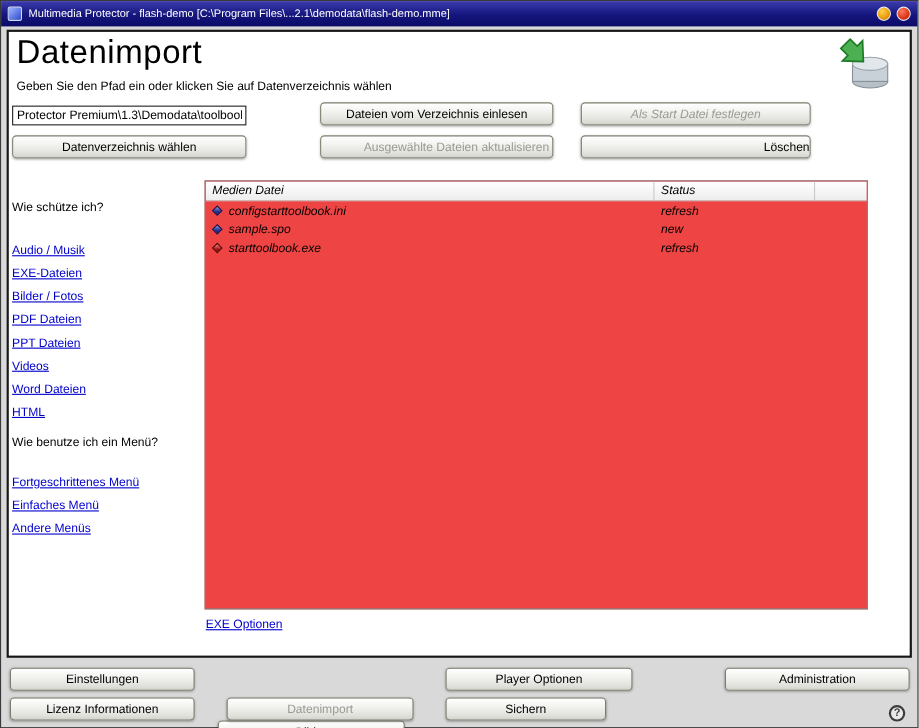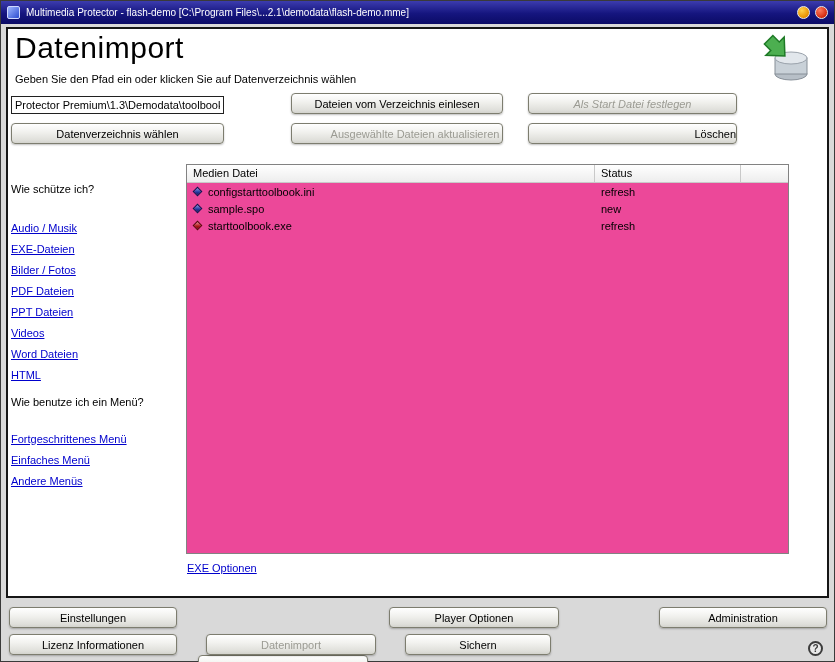--- a/index.html
+++ b/index.html
@@ -65,21 +65,21 @@
   .b-delete  { left: 520px; top: 94px; width: 209px; text-align: right; }
   
   .sidebar { position: absolute; left: 3px; top: 154px; width: 172px; }
   .side-heading { line-height: 13px; margin-bottom: 26px; }
   .side-heading.second { margin-top: 14px; margin-bottom: 24px; }
   .link { color: #0000cc; text-decoration: underline; cursor: pointer; }
   .side-link { display: block; line-height: 13px; margin-bottom: 8px; }
   
   .file-table {
     position: absolute; left: 178px; top: 135px; width: 603px; height: 390px;
-    border: 1px solid #828282; background: #ec4899; overflow: hidden;
+    border: 1px solid #828282; background: #ef4444; overflow: hidden; font-style: italic;
   }
   .ft-header {
     display: flex; height: 18px;
     background: linear-gradient(#ffffff, #ededed);
     border-bottom: 1px solid #c9c9c9;
   }
   .ft-h { padding: 2px 6px; white-space: nowrap; cursor: default; }
   .ft-h.c1 { width: 407px; }
   .ft-h.c2 { width: 146px; border-left: 1px solid #c9c9c9; }
   .ft-h.c3 { flex: 1; border-left: 1px solid #c9c9c9; }
@@ -89,21 +89,21 @@
   .diamond {
     width: 7px; height: 7px; transform: rotate(45deg);
     display: inline-block; flex: 0 0 auto;
   }
   .diamond.blue { background: linear-gradient(135deg, #8ca0e8, #23379e 60%, #101c66); border: 1px solid #0d1650; }
   .diamond.red  { background: linear-gradient(135deg, #e89c9c, #b01818 60%, #6e0c0c); border: 1px solid #570a0a; }
   .exe-options { position: absolute; left: 179px; top: 533px; }
   
   .b-settings { left: 8px;   top: 606px; width: 168px; }
   .b-images   { left: 197px; top: 606px; width: 170px; margin-top: 48px; }
-  .b-player   { left: 388px; top: 606px; width: 170px; }
+  .b-player   { left: 404px; top: 606px; width: 170px; }
   .b-admin    { left: 658px; top: 606px; width: 168px; }
   .b-license  { left: 8px;   top: 633px; width: 168px; }
   .b-import   { left: 205px; top: 633px; width: 170px; }
   .b-save     { left: 404px; top: 633px; width: 146px; }
   .help-icon {
     position: absolute; right: 11px; bottom: 5px;
     width: 15px; height: 15px; border: 2px solid #3c3c3c; border-radius: 50%;
     display: flex; align-items: center; justify-content: center;
     font-size: 10px; font-weight: bold; color: #3c3c3c; cursor: pointer;
     background: #e9e9e9;

